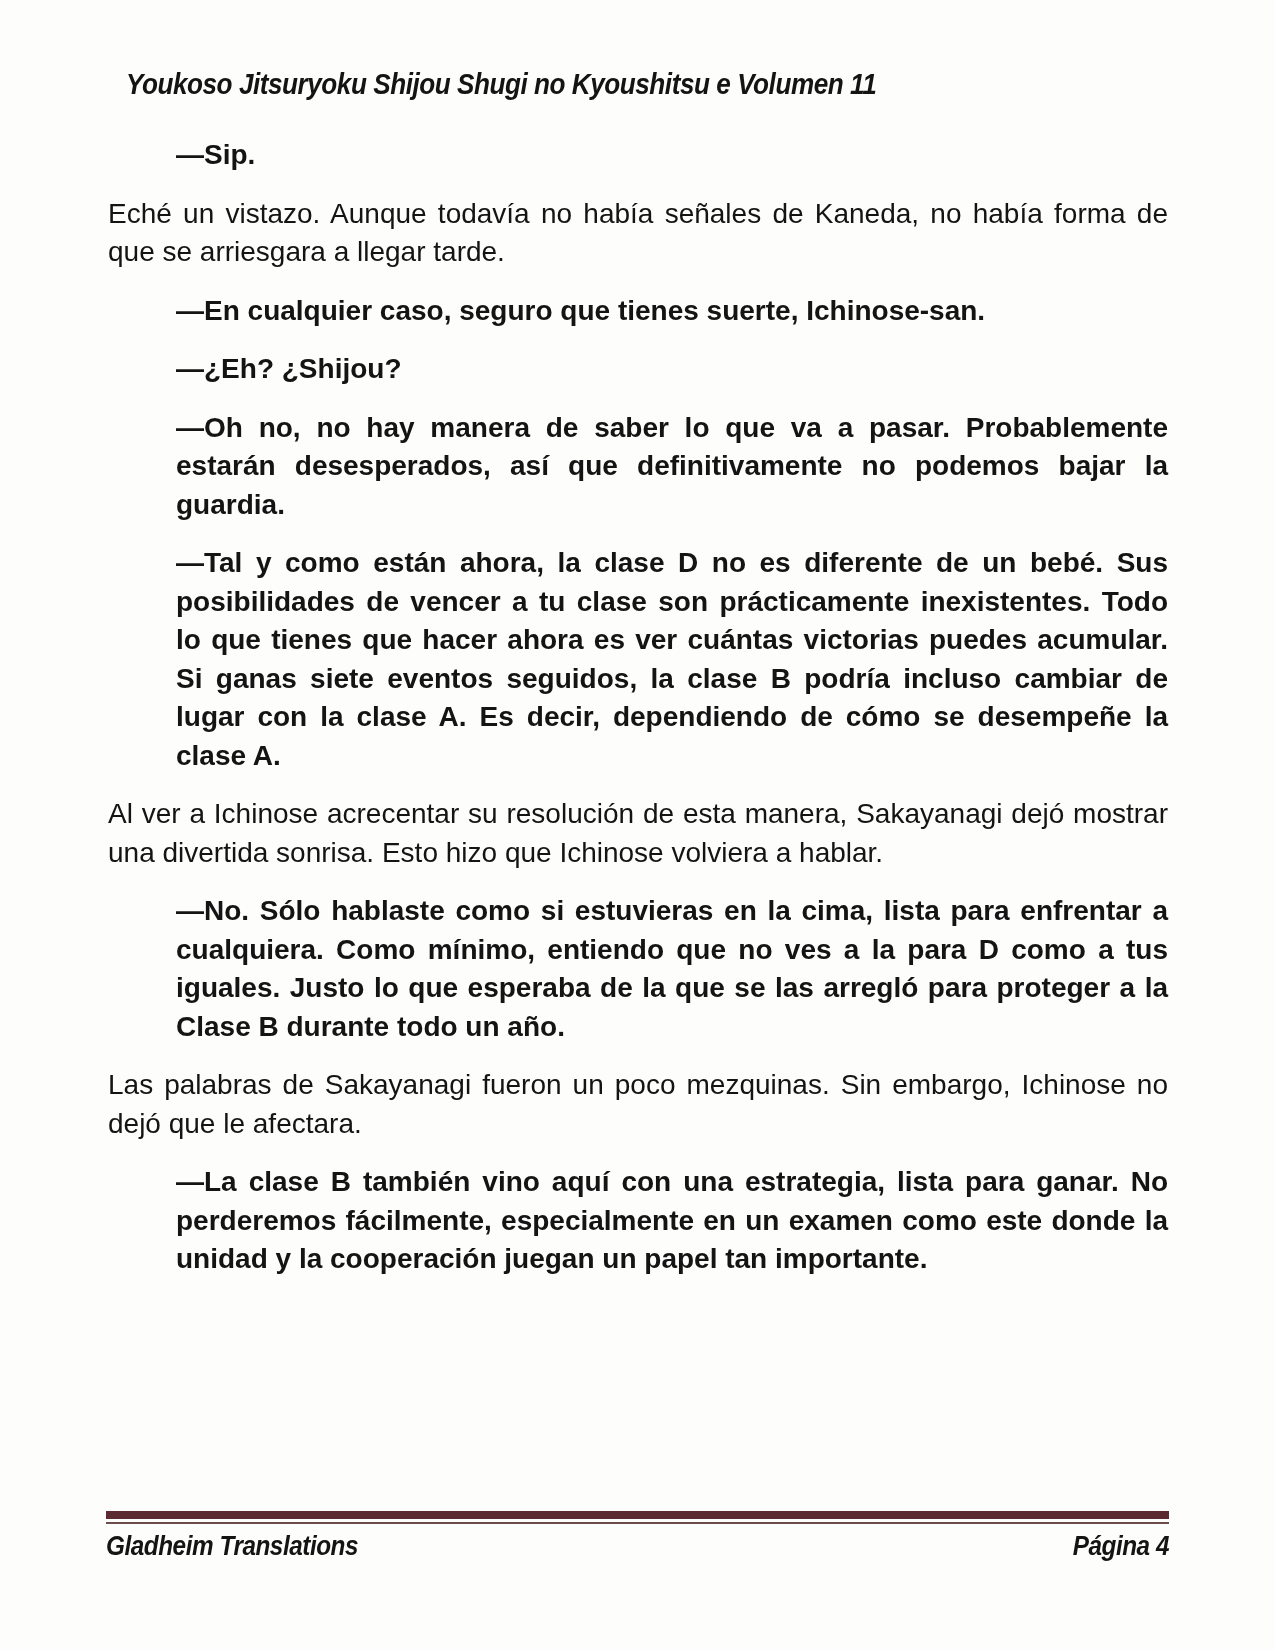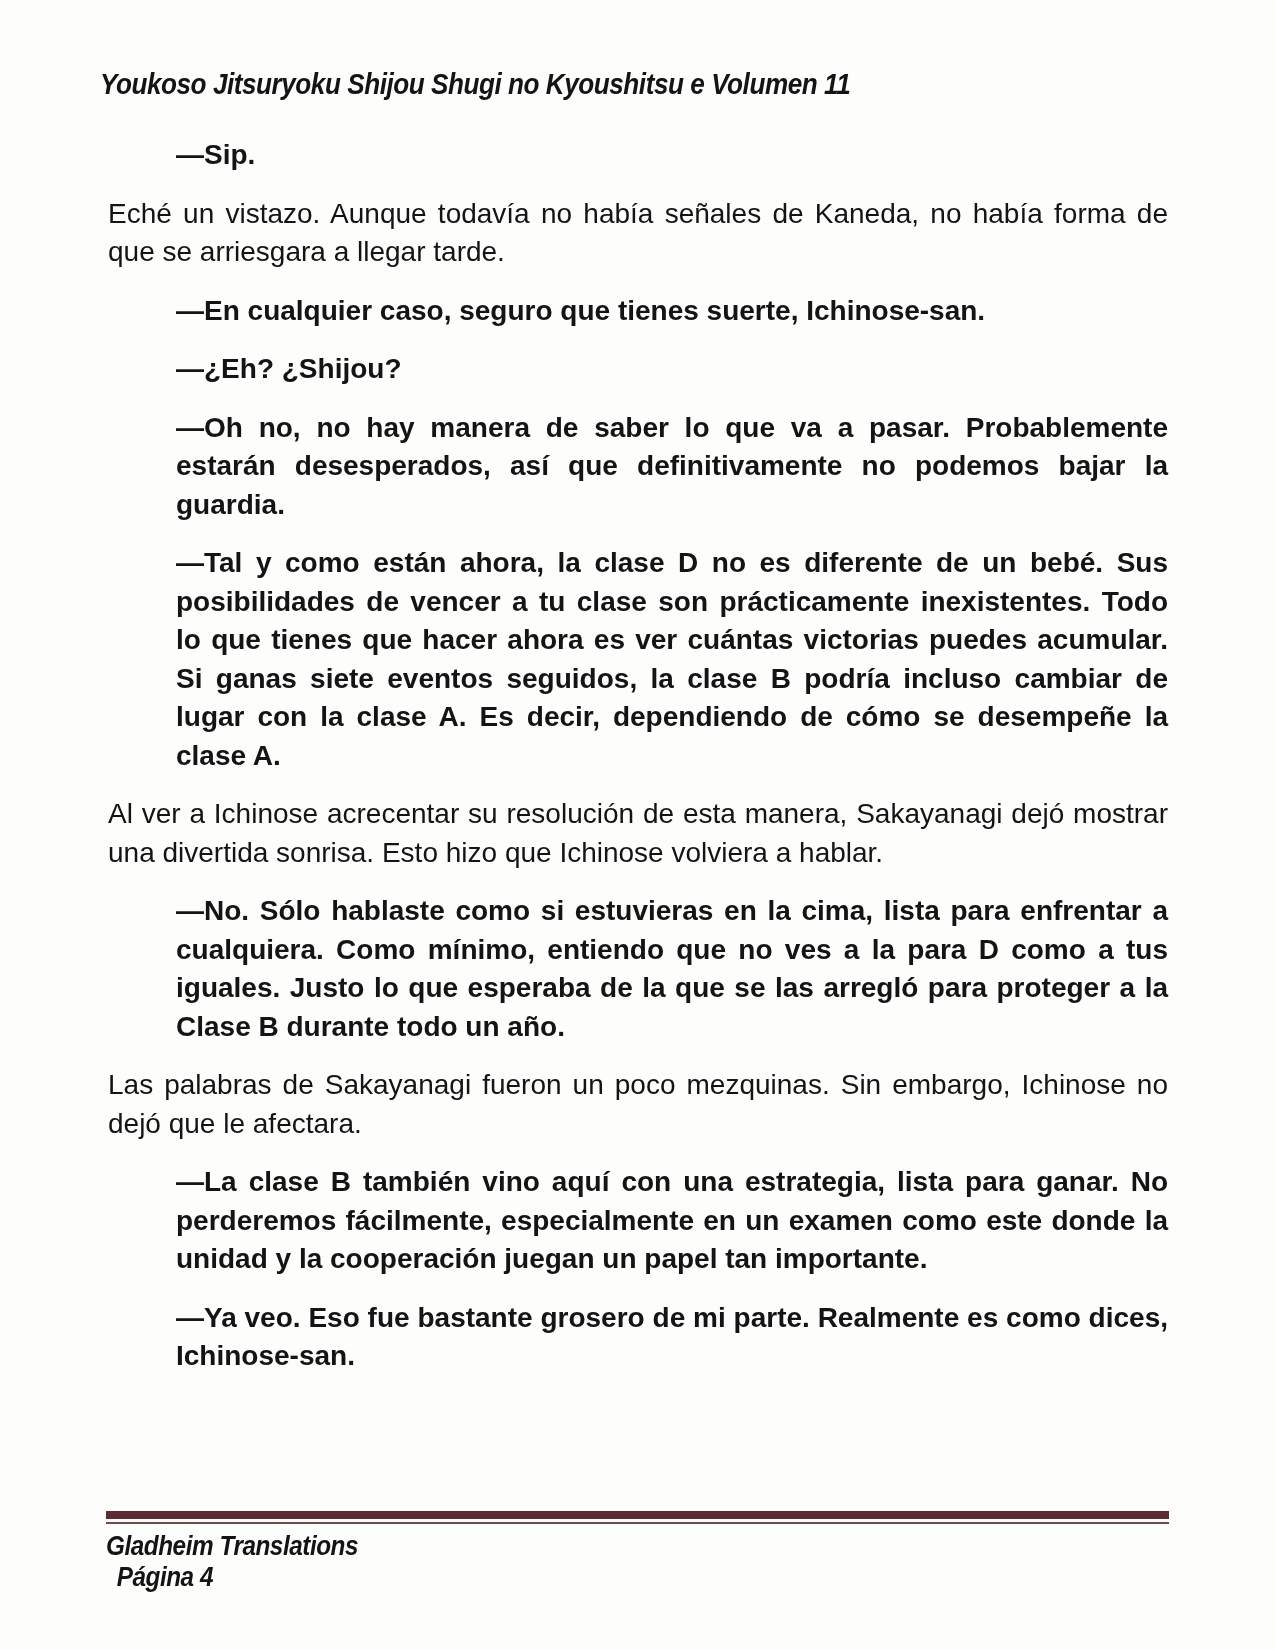--- a/index.html
+++ b/index.html
@@ -17,21 +17,21 @@
     margin: 0 auto;
     background: var(--page-bg);
     overflow: hidden;
     font-family: "Liberation Sans", sans-serif;
     color: var(--text-color);
   }
   
   .page-header {
     position: absolute;
     top: 68px;
-    left: 100px;
+    left: 126px;
     right: 106px;
   }
   .display-font {
     font-family: "Liberation Sans", sans-serif;
     font-weight: bold;
     font-style: italic;
     letter-spacing: -0.5px;
     display: inline-block;
     transform: scaleX(0.90);
     transform-origin: left center;
@@ -65,21 +65,20 @@
     border-bottom: 2px solid var(--rule-thin);
     height: 13px;        
     background: transparent;
   }
   .footer-row {
     margin-top: 7px;
     display: flex;
     justify-content: space-between;
     align-items: baseline;
     font-size: 27px;
-    flex-direction: column;
   }
   .footer-row .right { transform-origin: right center; }
 </style>
 </head>
 <body>
 
 <div class="page">
 
   <div class="page-header">
     <span class="display-font">Youkoso Jitsuryoku Shijou Shugi no Kyoushitsu e Volumen 11</span>
@@ -89,21 +88,20 @@
     <p class="para dialogue">—Sip.</p>
     <p class="para narration">Eché un vistazo. Aunque todavía no había señales de Kaneda, no había forma de que se arriesgara a llegar tarde.</p>
     <p class="para dialogue">—En cualquier caso, seguro que tienes suerte, Ichinose-san.</p>
     <p class="para dialogue">—¿Eh? ¿Shijou?</p>
     <p class="para dialogue">—Oh no, no hay manera de saber lo que va a pasar. Probablemente estarán desesperados, así que definitivamente no podemos bajar la guardia.</p>
     <p class="para dialogue">—Tal y como están ahora, la clase D no es diferente de un bebé. Sus posibilidades de vencer a tu clase son prácticamente inexistentes. Todo lo que tienes que hacer ahora es ver cuántas victorias puedes acumular. Si ganas siete eventos seguidos, la clase B podría incluso cambiar de lugar con la clase A. Es decir, dependiendo de cómo se desempeñe la clase A.</p>
     <p class="para narration">Al ver a Ichinose acrecentar su resolución de esta manera, Sakayanagi dejó mostrar una divertida sonrisa. Esto hizo que Ichinose volviera a hablar.</p>
     <p class="para dialogue">—No. Sólo hablaste como si estuvieras en la cima, lista para enfrentar a cualquiera. Como mínimo, entiendo que no ves a la para D como a tus iguales. Justo lo que esperaba de la que se las arregló para proteger a la Clase B durante todo un año.</p>
     <p class="para narration">Las palabras de Sakayanagi fueron un poco mezquinas. Sin embargo, Ichinose no dejó que le afectara.</p>
     <p class="para dialogue">—La clase B también vino aquí con una estrategia, lista para ganar. No perderemos fácilmente, especialmente en un examen como este donde la unidad y la cooperación juegan un papel tan importante.</p>
-    <p class="para dialogue">—Ya veo. Eso fue bastante grosero de mi parte. Realmente es como dices, Ichinose-san.</p>
   </div>
 
   <div class="page-footer">
     <div class="footer-rule"></div>
     <div class="footer-row">
       <span class="display-font left">Gladheim Translations</span>
       <span class="display-font right">Página 4</span>
     </div>
   </div>
 

